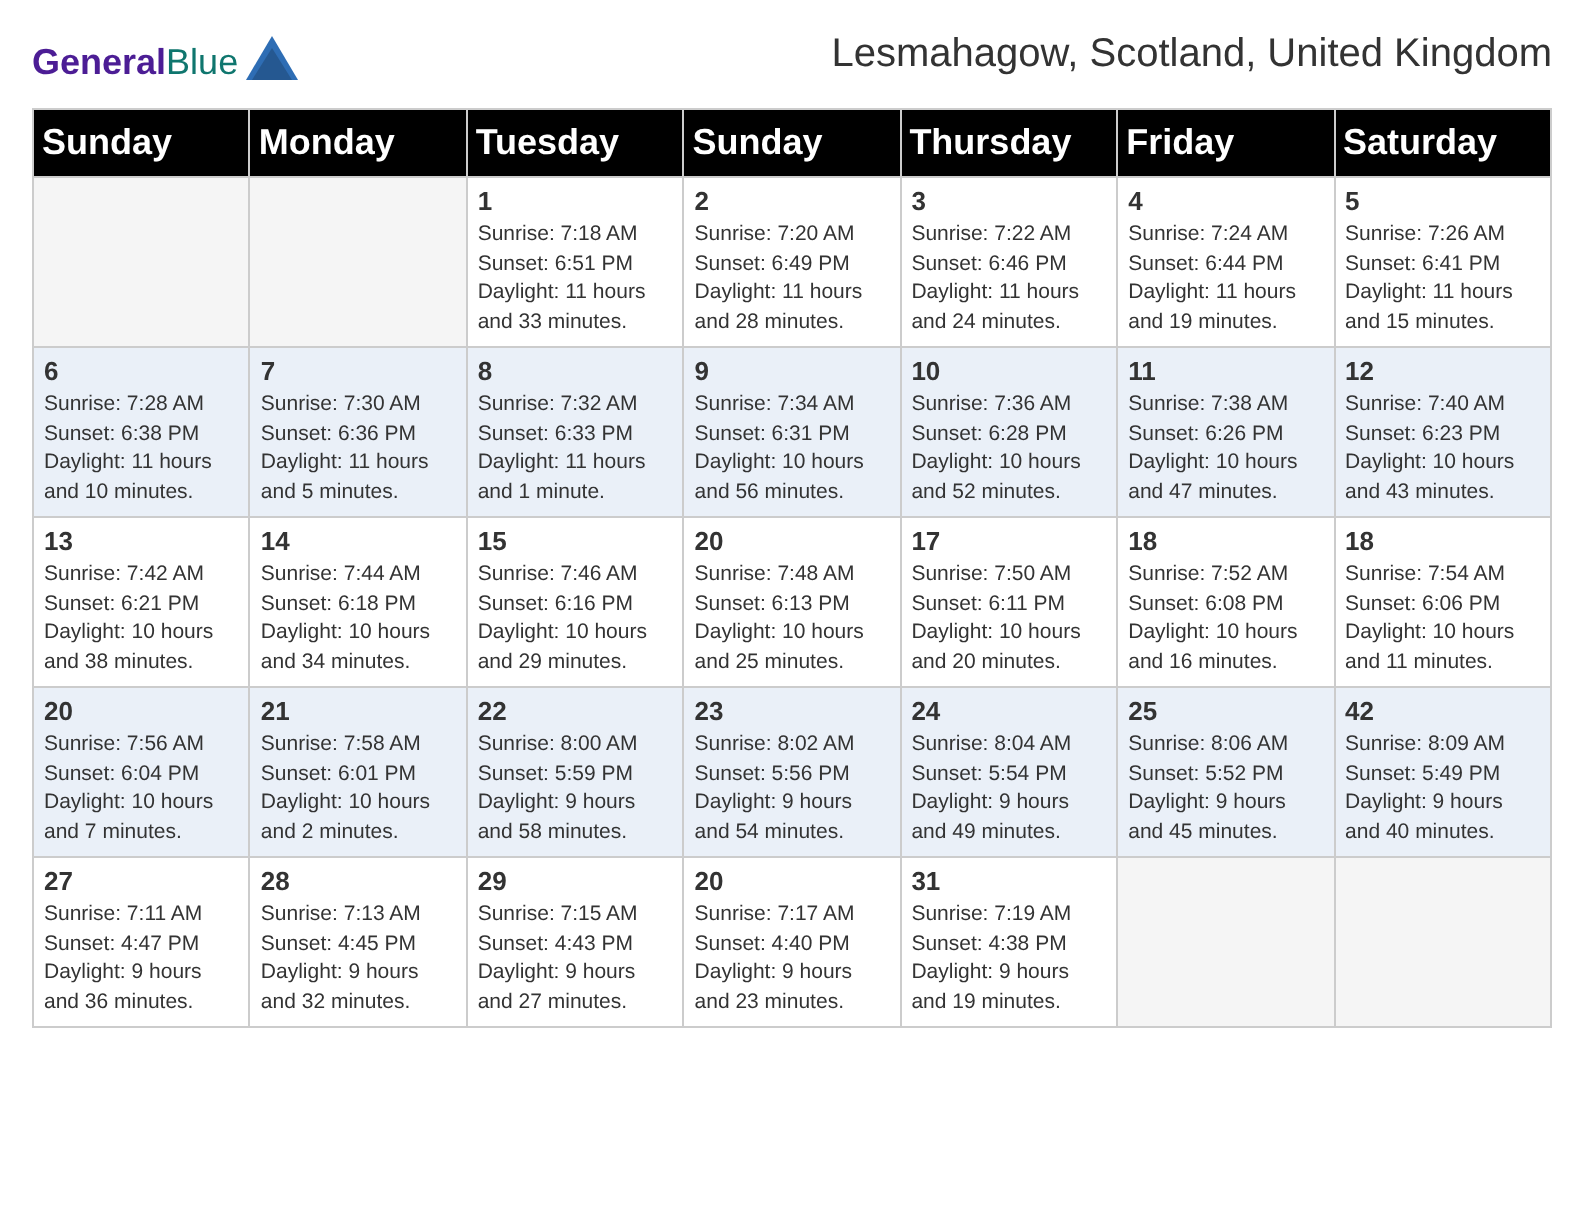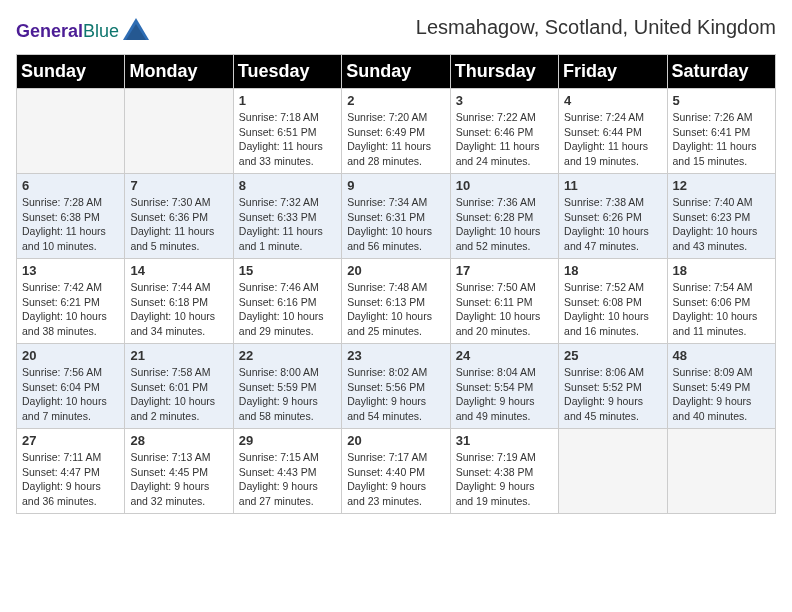--- a/index.html
+++ b/index.html
@@ -217,21 +217,21 @@
         </td>
         <td>
           <span class="day-number">24</span>
           <div class="day-info">Sunrise: 8:04 AM<br>Sunset: 5:54 PM<br>Daylight: 9 hours and 49 minutes.</div>
         </td>
         <td>
           <span class="day-number">25</span>
           <div class="day-info">Sunrise: 8:06 AM<br>Sunset: 5:52 PM<br>Daylight: 9 hours and 45 minutes.</div>
         </td>
         <td>
-          <span class="day-number">48</span>
+          <span class="day-number">42</span>
           <div class="day-info">Sunrise: 8:09 AM<br>Sunset: 5:49 PM<br>Daylight: 9 hours and 40 minutes.</div>
         </td>
       </tr>
       <tr>
         <td>
           <span class="day-number">27</span>
           <div class="day-info">Sunrise: 7:11 AM<br>Sunset: 4:47 PM<br>Daylight: 9 hours and 36 minutes.</div>
         </td>
         <td>
           <span class="day-number">28</span>

